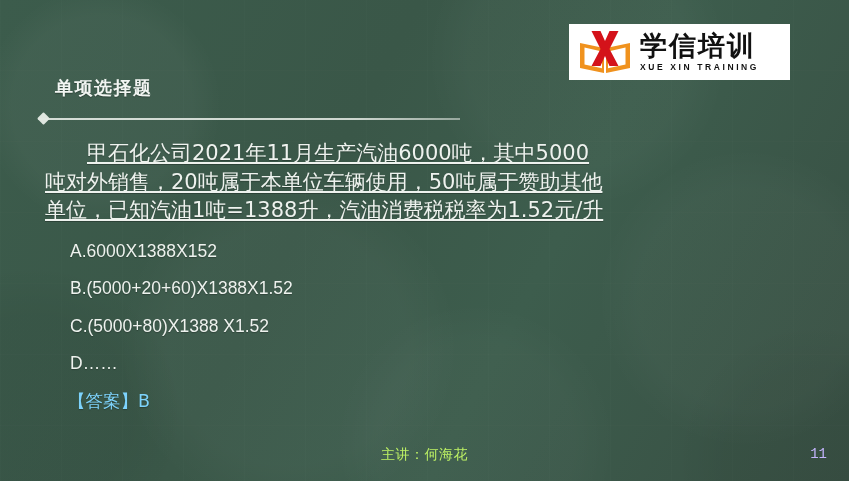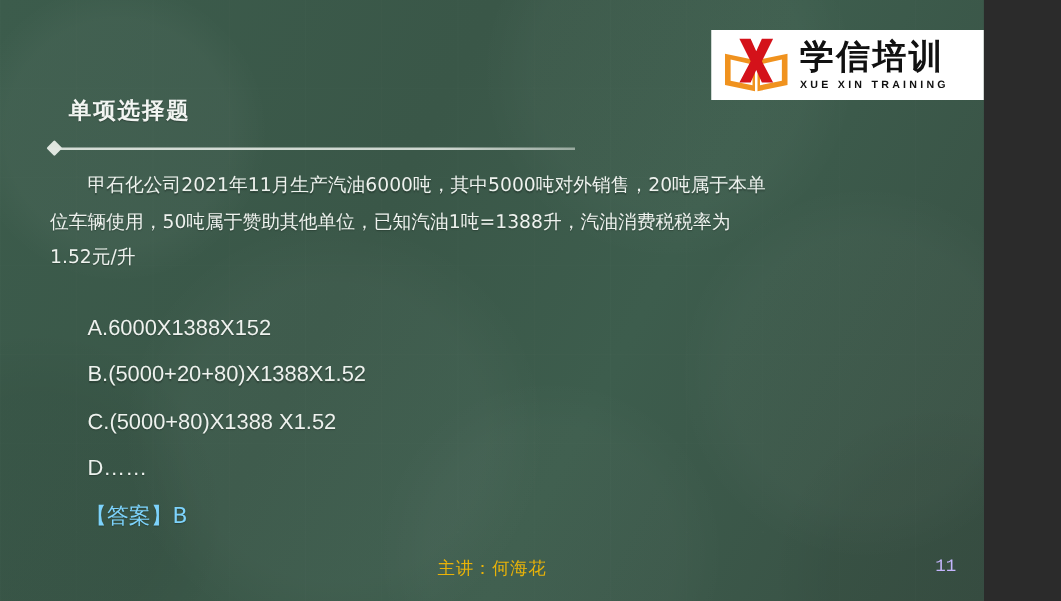--- a/index.html
+++ b/index.html
@@ -2,21 +2,21 @@
 <html><head>
 <meta charset="utf-8">
 <style>
   html, body {
     margin: 0;
     padding: 0;
     background: #2b2b2b;
   }
   .slide {
     position: relative;
-    width: 787px;
+    width: 849px;
     height: 481px;
     overflow: hidden;
     background-color: #3b5a4b;
     font-family: "Liberation Sans", "DejaVu Sans", sans-serif;
     -webkit-font-smoothing: antialiased;
   }
   
   .slide::before {
     content: "";
     position: absolute;
@@ -118,28 +118,29 @@
 
   
   .body-block {
     position: absolute;
     left: 40px;
     top: 134px;
     width: 575px;
   }
   .stem {
     font-family: "DejaVu Sans", "Liberation Sans", sans-serif;
-    font-size: 15px;
+    font-size: 21px;
     color: #eef2ee;
     line-height: 28.5px;
     text-indent: 2em;
     text-shadow: 0 1px 1px rgba(0,0,0,0.25);
-    margin: 0;
-  }
-  .options { margin-top: 24px; }
+    margin: 5px;
+    text-decoration: underline;
+  }
+  .options { margin-top: 8px; }
   .option {
     font-family: "Liberation Sans", "DejaVu Sans", sans-serif;
     font-size: 17.5px;
     color: #eef2ee;
     line-height: 1;
     padding-left: 30px;
     margin-bottom: 0;
     height: 37.5px;
     display: flex;
     align-items: center;
@@ -158,21 +159,21 @@
 
   
   .footer-presenter {
     position: absolute;
     left: 0;
     right: 0;
     top: 446px;
     text-align: center;
     font-family: "DejaVu Sans", "Liberation Sans", sans-serif;
     font-size: 14px;
-    color: #eab308;
+    color: #bef264;
     letter-spacing: .5px;
   }
   .footer-page {
     position: absolute;
     right: 22px;
     top: 446px;
     font-family: Liberation Mono, monospace;
     font-size: 14px;
     color: #c4b5fd;
   }
@@ -203,21 +204,21 @@
     </div>
 
     <div class="title">单项选择题</div>
     <div class="title-rule-dot"></div>
     <div class="title-rule"></div>
 
     <div class="body-block">
       <p class="stem">甲石化公司2021年11月生产汽油6000吨，其中5000吨对外销售，20吨属于本单位车辆使用，50吨属于赞助其他单位，已知汽油1吨=1388升，汽油消费税税率为1.52元/升</p>
       <div class="options">
         <div class="option">A.6000X1388X152</div>
-        <div class="option">B.(5000+20+80)X1388X1.52</div>
+        <div class="option">B.(5000+20+60)X1388X1.52</div>
         <div class="option">C.(5000+80)X1388 X1.52</div>
         <div class="option">D……</div>
       </div>
       <div class="answer">【答案】B</div>
     </div>
 
     <div class="footer-presenter">主讲：何海花</div>
     <div class="footer-page">11</div>
 
   </div>

